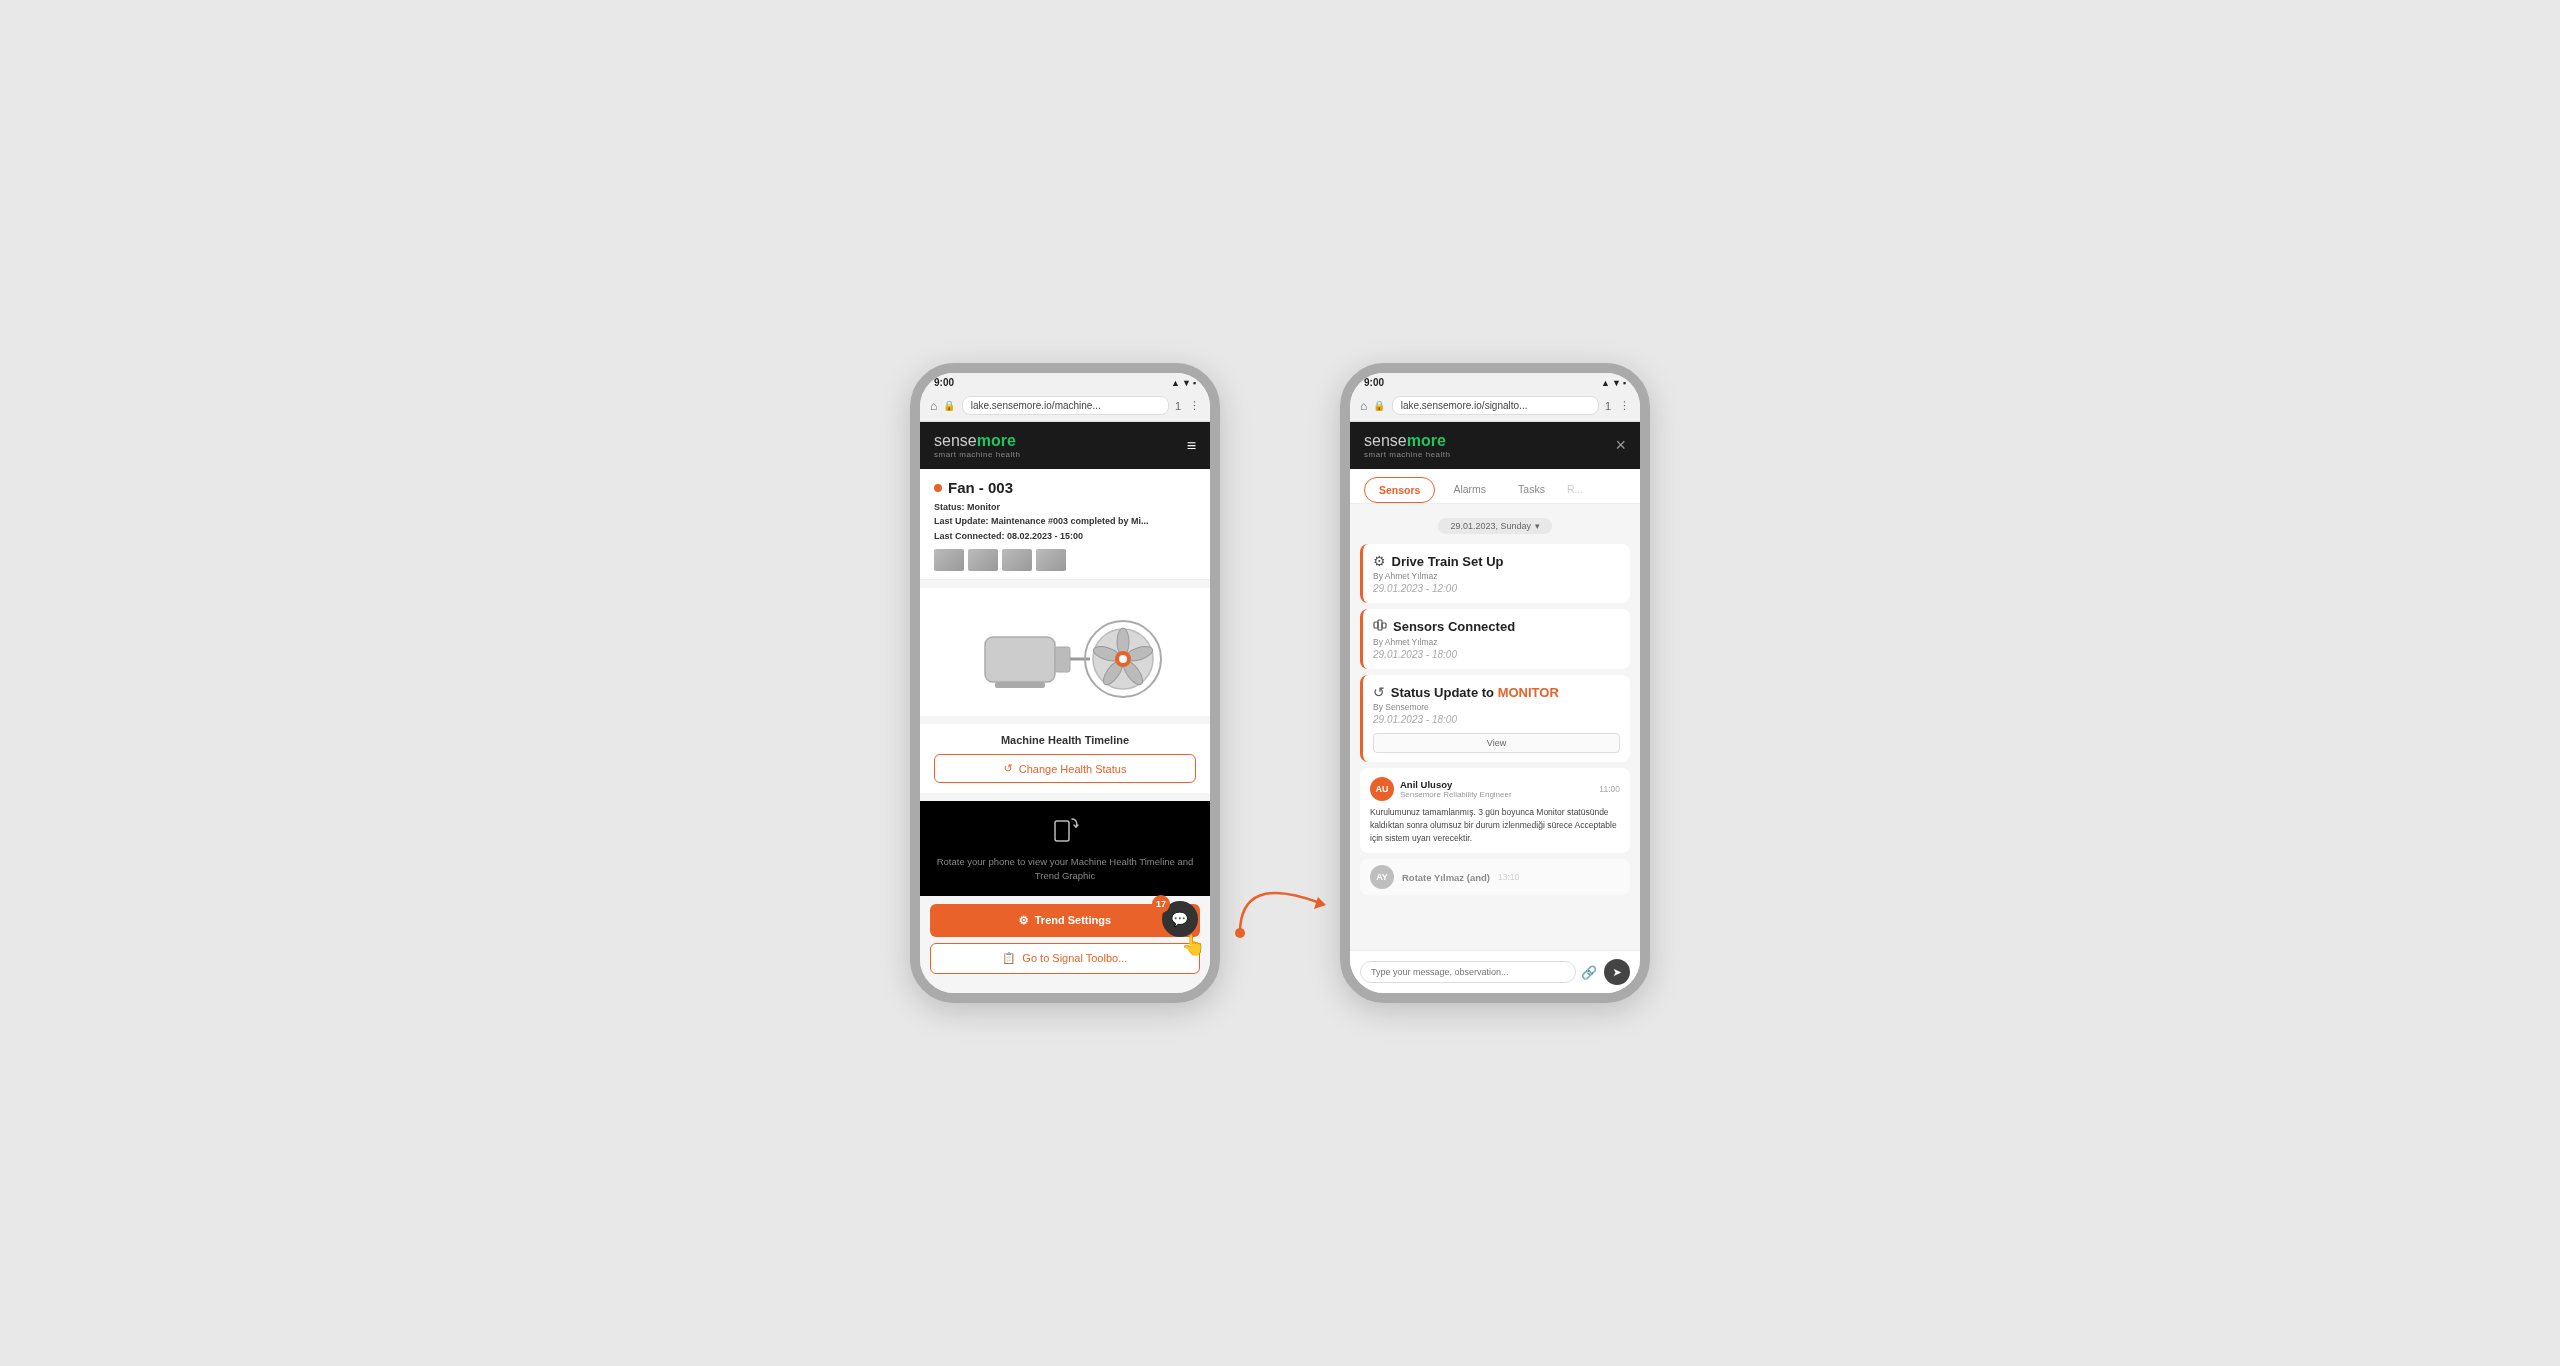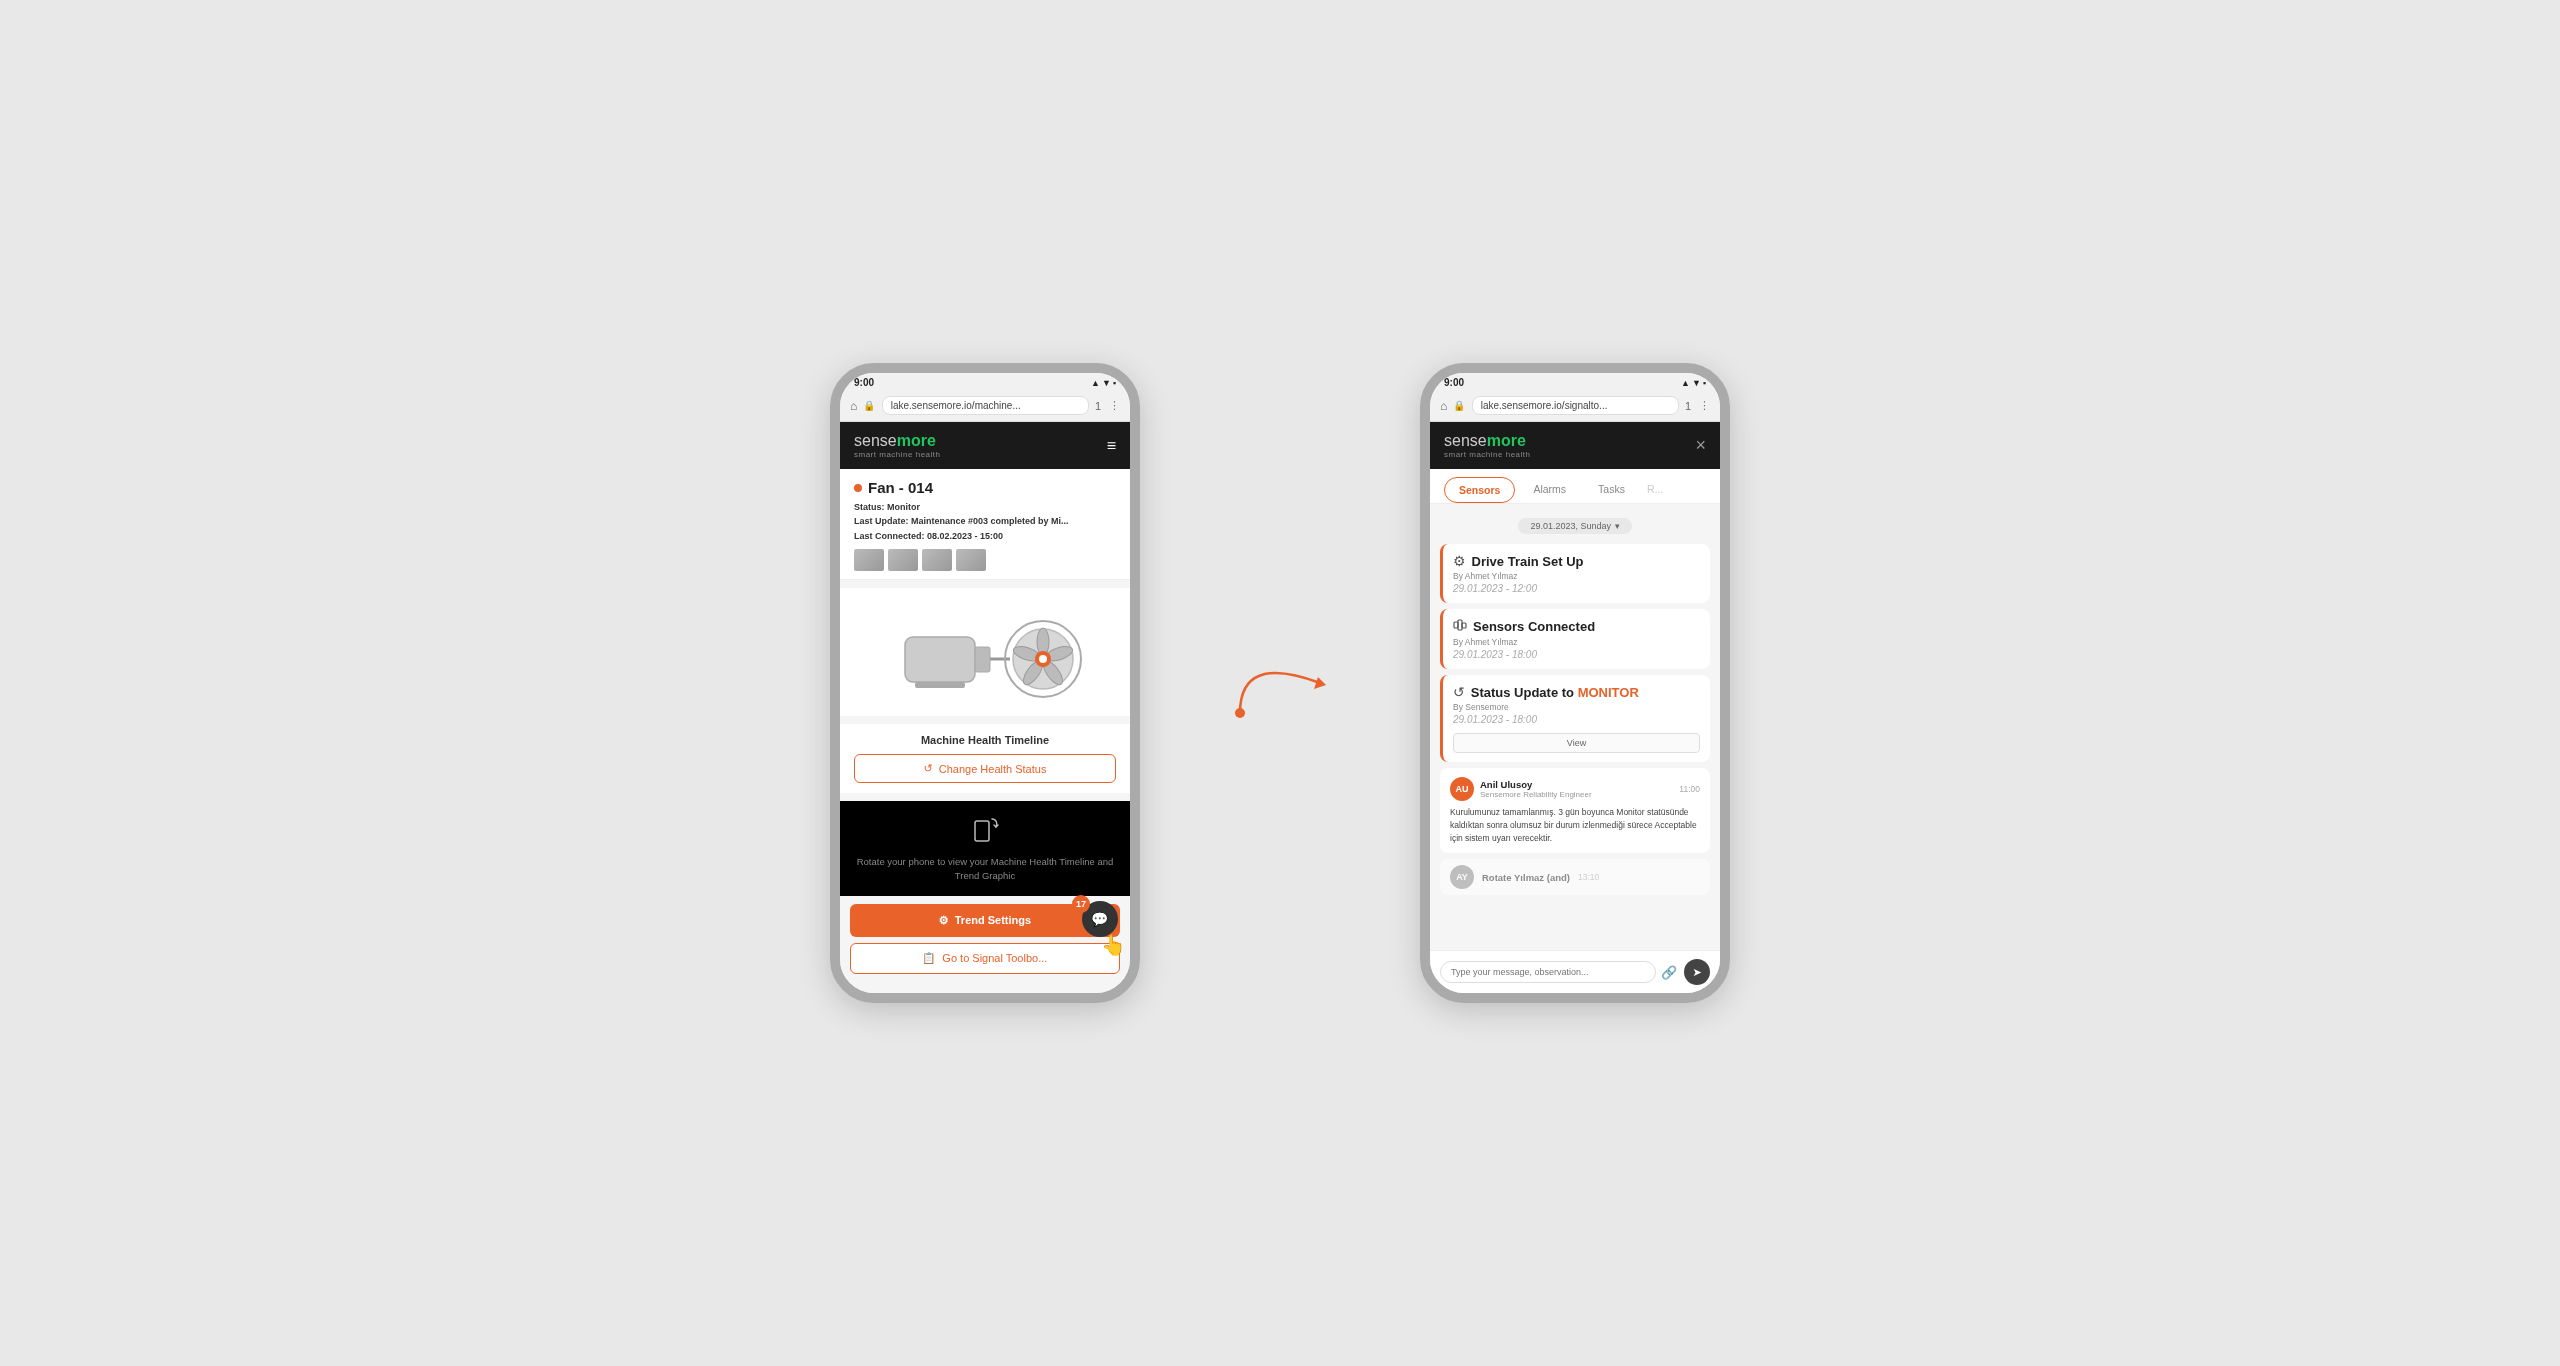--- a/index.html
+++ b/index.html
@@ -7,22 +7,21 @@
       background: #e8e8e8;
       width: 2560px;
       height: 1366px;
       display: flex;
       align-items: center;
       justify-content: center;
       font-family: -apple-system, BlinkMacSystemFont, 'Segoe UI', sans-serif;
     }
     .scene {
       display: flex;
-      align-items: center;
-      gap: 80px;
+      align-items: flex-end;
       position: relative;
     }
 
     
     .phone {
       width: 310px;
       height: 640px;
       background: #fff;
       border-radius: 44px;
       border: 10px solid #aaa;
@@ -418,21 +417,21 @@
         <span class="logo-subtitle">smart machine health</span>
       </div>
       <span class="hamburger">≡</span>
     </div>
 
     <div class="phone-content">
 
       <div class="machine-info">
         <div class="machine-title">
           <span class="status-dot"></span>
-          <span>Fan - 014</span>
+          <span>Fan - 003</span>
         </div>
         <div class="machine-meta">
           <div>
             <span>Status:</span>
             <span>Monitor</span>
           </div>
           <div>
             <span>Last Update:</span>
             <span>Maintenance #003 completed by Mi...</span>
           </div>

